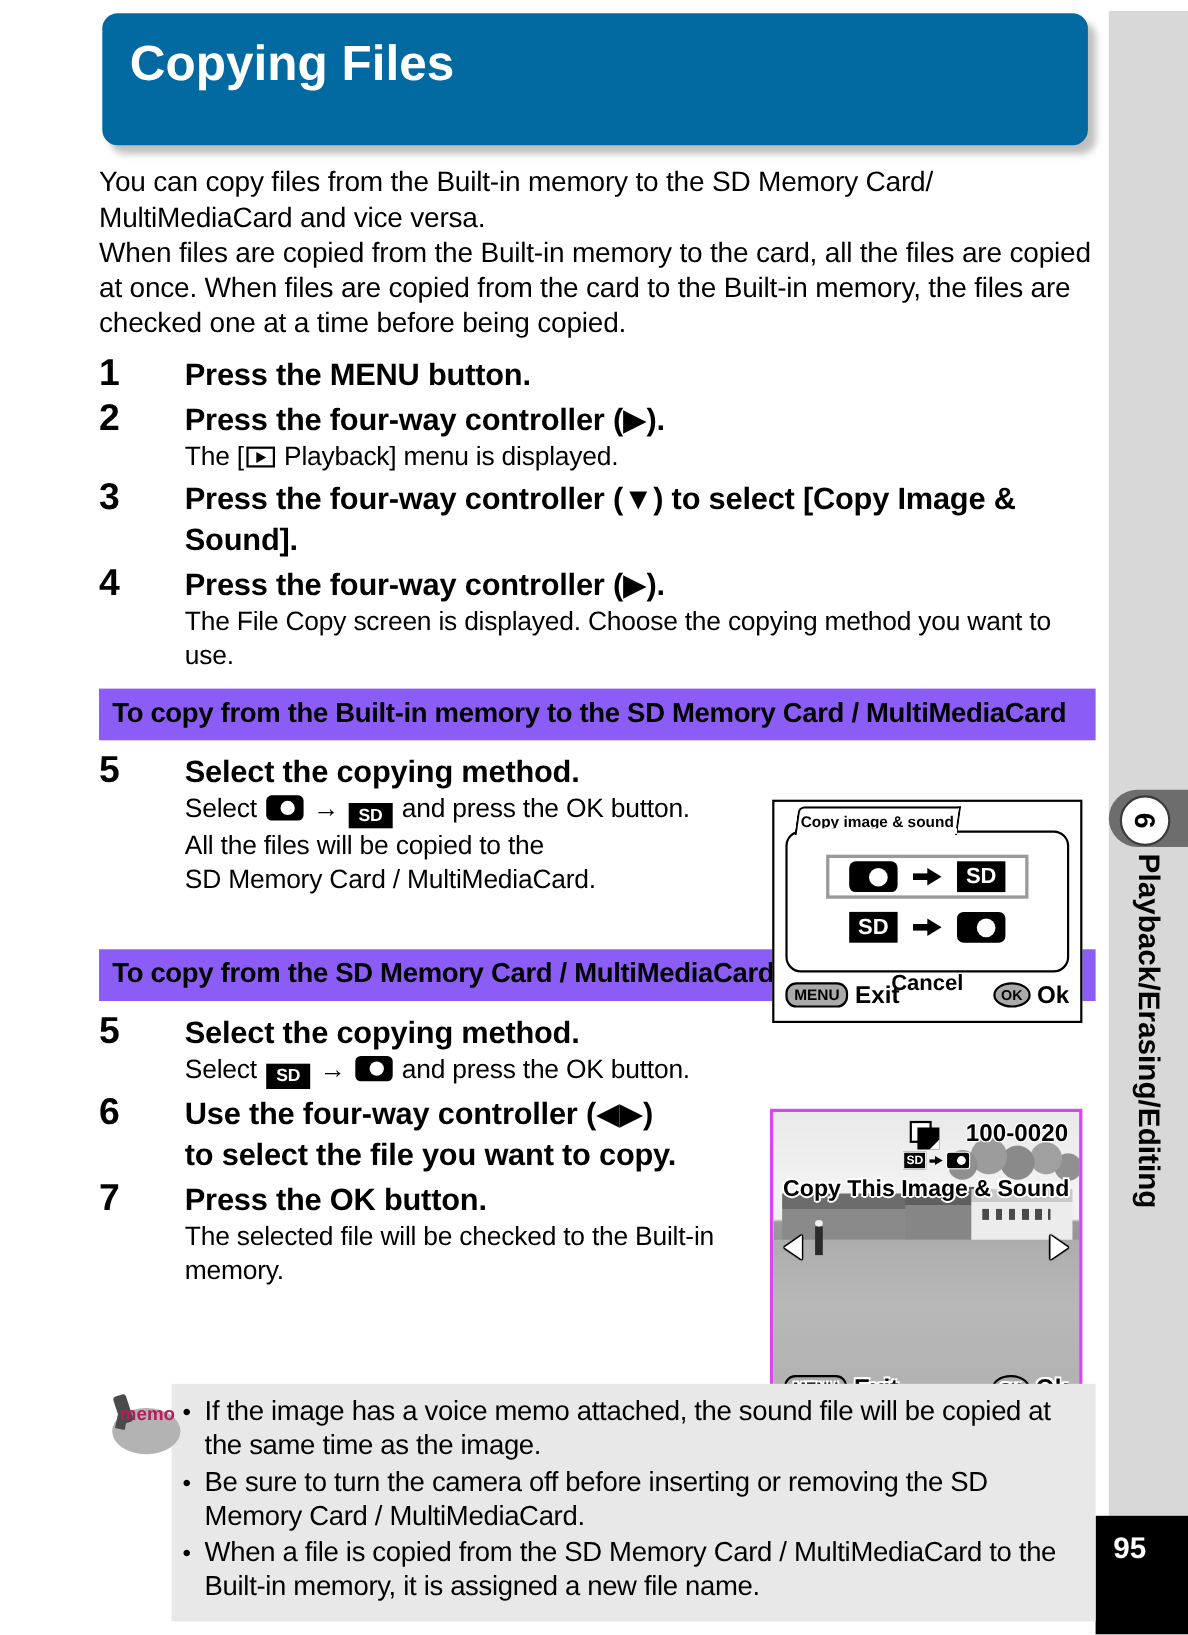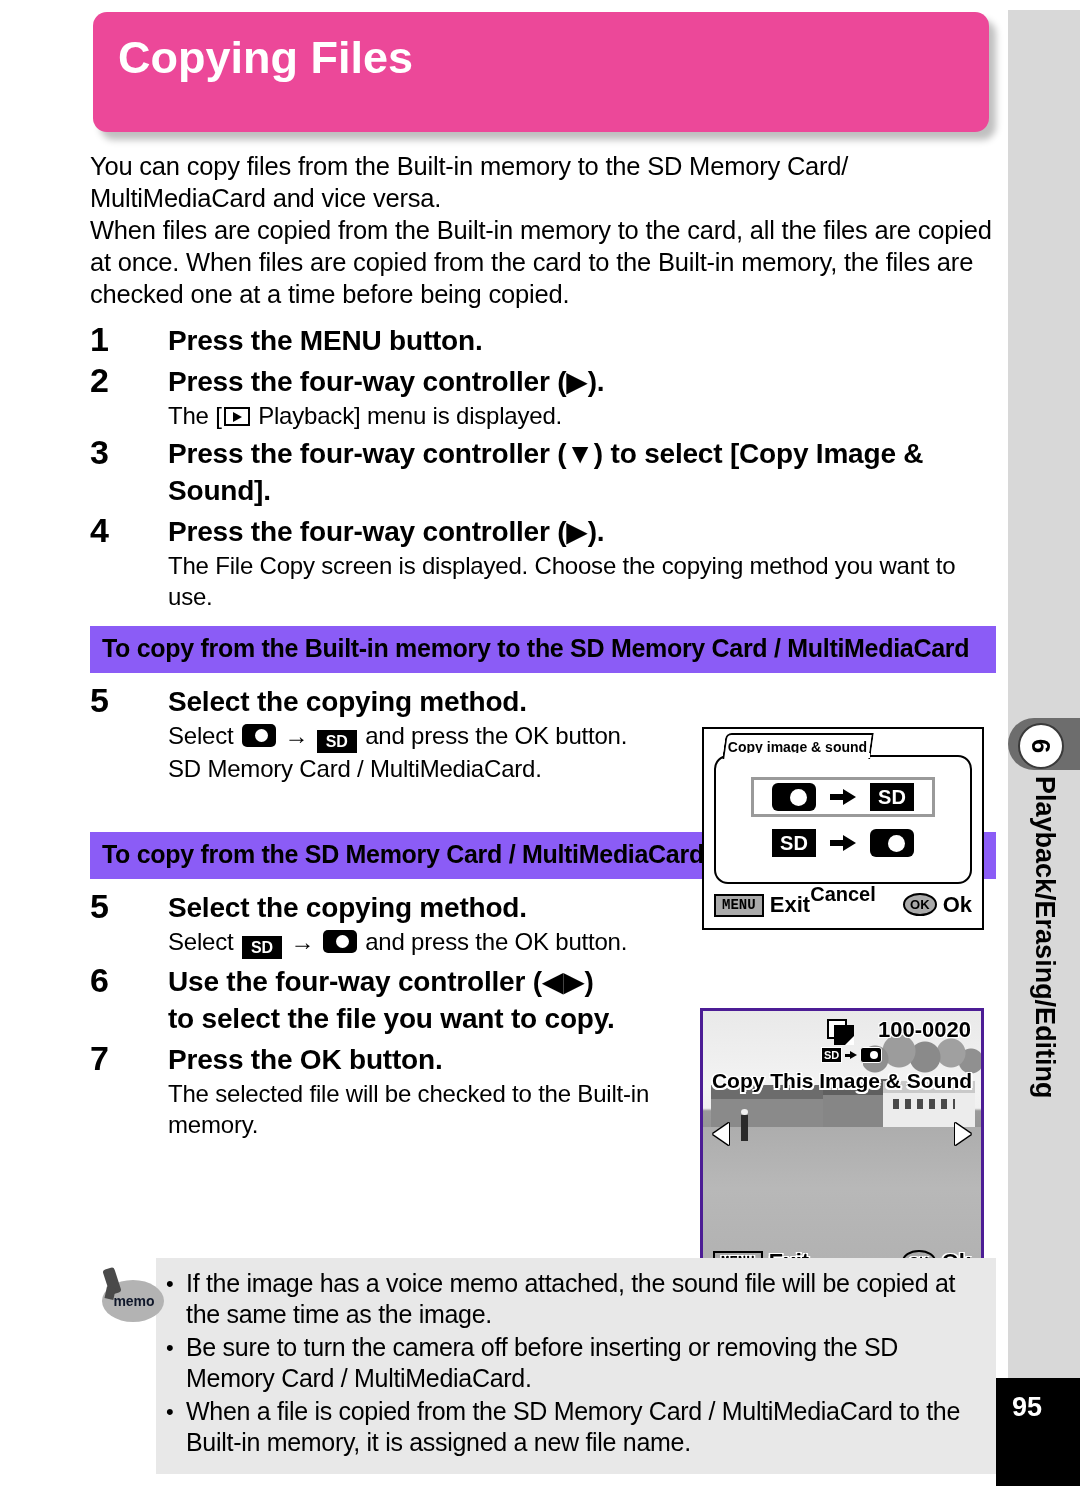--- a/index.html
+++ b/index.html
@@ -40,21 +40,21 @@
   #page-number{
     position:absolute; left:996px; top:1378px; width:84px; height:108px;
     background:#000; color:#fff;
     font-size:27px; font-weight:bold;
     display:flex; align-items:flex-start; justify-content:flex-start;
     padding:14px 0 0 16px; box-sizing:border-box;
   }
   
   #title-banner{
     position:absolute; left:93px; top:12px; width:896px; height:120px;
-    background:#ec4899; border-radius:14px;
+    background:#0369a1; border-radius:14px;
     box-shadow:7px 8px 7px rgba(0,0,0,0.25);
   }
   #title-banner h1{
     margin:0; position:absolute; left:25px; top:20px;
     font-size:45px; font-weight:bold; color:#ffffff; letter-spacing:0px;
   }
   
   #main{ position:absolute; left:90px; top:150px; width:906px; }
   p.body{
     margin:0 0 0 0; font-size:25.5px; line-height:32px;
@@ -161,37 +161,36 @@
   .m-arrow::after{
     content:""; position:absolute; left:13px; top:0;
     border-left:13px solid #000; border-top:8px solid transparent;
     border-bottom:8px solid transparent;
   }
   #screen1 .footer{
     position:absolute; left:0; right:0; bottom:4px; height:32px;
   }
   .btn-menu{
     display:inline-block; background:#aaaaaa; color:#000;
-    border:2px solid #000; border-radius:0;
+    border:2px solid #000; border-radius:10px;
     font-size:14px; font-weight:bold; padding:1px 6px 2px 6px;
     vertical-align:3px;
-    font-family:Liberation Mono, monospace;
   }
   .btn-ok{
     display:inline-block; background:#aaaaaa; color:#000;
     border:2px solid #000; border-radius:50%;
     font-size:13px; font-weight:bold; padding:2px 5px;
     vertical-align:3px;
   }
   .foot-left{ position:absolute; left:10px; top:0; font-size:22px; font-weight:bold; }
   .foot-right{ position:absolute; right:10px; top:0; font-size:22px; font-weight:bold; }
   
   #screen2{
     position:absolute; left:700px; top:1008px; width:284px; height:276px;
-    border:3px solid #4c1d95; background:#fff; box-sizing:border-box;
+    border:3px solid #d946ef; background:#fff; box-sizing:border-box;
     overflow:hidden;
   }
   #photo{
     position:absolute; left:0; top:0; right:0; bottom:0;
     background:
       
       linear-gradient(180deg,#e9e9e9 0%,#f3f3f3 28%,#f0f0f0 36%,#9a9a9a 37%,#8e8e8e 54%,#a9a9a9 55%,#b4b4b4 100%);
   }
   .ph-trees{
     position:absolute; right:0; top:14px; width:118px; height:70px;
@@ -317,22 +316,22 @@
   #memo-icon .pin{
     position:absolute; left:10px; top:0px; width:12px; height:26px;
     background:#4a4a4a; border-radius:3px;
     transform:rotate(-18deg);
   }
   #memo-icon .pin::after{
     content:""; position:absolute; left:-4px; top:18px; width:9px; height:12px;
     background:#4a4a4a; transform:rotate(30deg);
   }
   #memo-icon .word{
-    position:absolute; left:12px; top:25px; width:52px;
-    text-align:center; font-size:14px; font-weight:bold; color:#0f172a;
+    position:absolute; left:12px; top:8px; width:52px;
+    text-align:center; font-size:17px; font-weight:bold; color:#be185d;
   }
   #memo-box{
     position:absolute; left:66px; top:0px; width:840px;
     background:#e8e8e8; padding:10px 14px 14px 6px; box-sizing:border-box;
   }
   #memo-box ul{ margin:0; padding:0; list-style:none; }
   #memo-box li{
     position:relative; padding-left:24px; font-size:25px; line-height:31px;
     letter-spacing:-0.3px; margin-bottom:2px;
   }
@@ -383,20 +382,21 @@
     <div class="sub">The File Copy screen is displayed. Choose the copying method you want to use.</div>
   </div>
 
   <div class="section-head narrow">To copy from the Built-in memory to the SD Memory Card / MultiMediaCard</div>
 
   <div class="step" style="margin-top:10px;">
     <div class="num">5</div>
     <div class="head">Select the copying method.</div>
     <div class="sub">
       <span>Select </span><span class="ico-mem"></span>&nbsp;<span>→</span>&nbsp;<span class="ico-sd">SD</span><span> and press the OK button.</span>
+      <div>All the files will be copied to the</div>
       <div>SD Memory Card / MultiMediaCard.</div>
     </div>
   </div>
 
   <div class="section-head narrow" style="margin-top:48px;">To copy from the SD Memory Card / MultiMediaCard to the Built-in memory</div>
 
   <div class="step" style="margin-top:10px;">
     <div class="num">5</div>
     <div class="head">Select the copying method.</div>
     <div class="sub">

